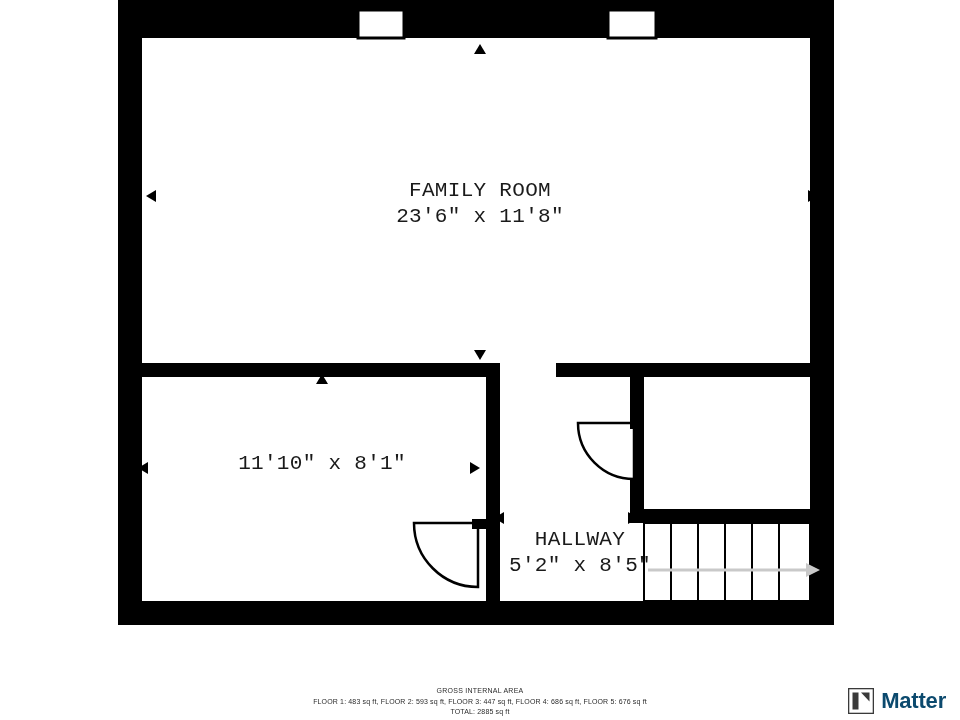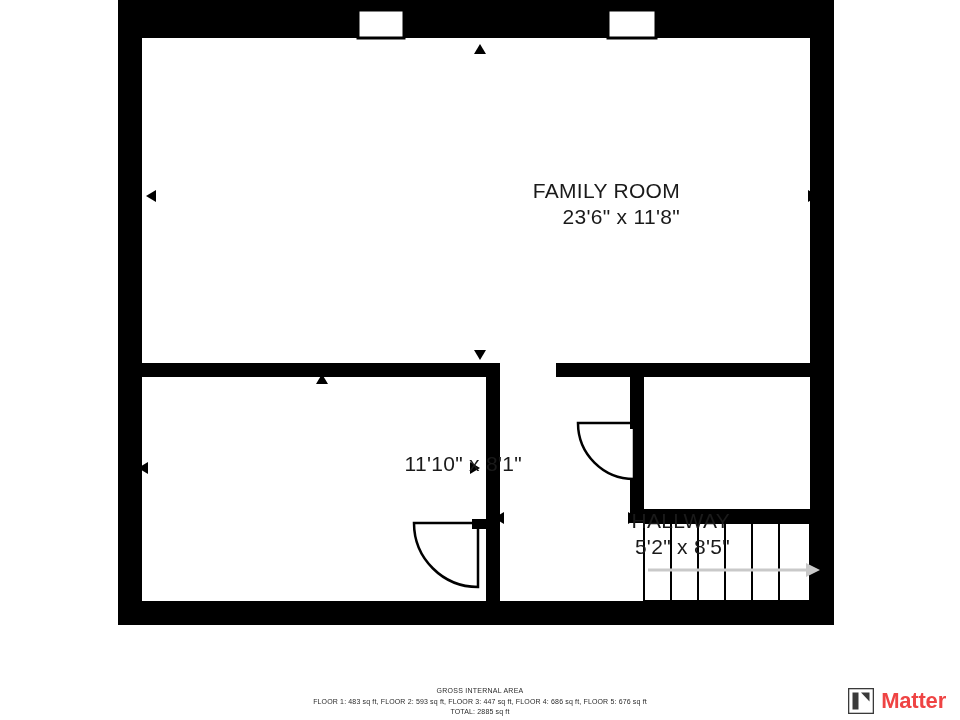--- a/index.html
+++ b/index.html
@@ -19,23 +19,23 @@
   #floorplan {
     position: absolute;
     left: 0;
     top: 0;
     width: 960px;
     height: 720px;
   }
 
   .room-label {
     position: absolute;
-    text-align: right;
+    text-align: center;
     color: #1a1a1a;
-    font-family: Liberation Sans, sans-serif;
+    font-family: Liberation Mono, monospace;
     line-height: 1.22;
     white-space: nowrap;
   }
   .room-label .name {
     display: block;
     font-size: 21px;
     letter-spacing: 0.3px;
   }
   .room-label .dims {
     display: block;
@@ -48,21 +48,21 @@
     top: 178px;
     width: 400px;
   }
   .label-storage {
     left: 122px;
     top: 451px;
     width: 400px;
   }
   .label-hallway {
     left: 430px;
-    top: 508px;
+    top: 527px;
     width: 300px;
   }
 
   .footer {
     position: absolute;
     left: 0;
     top: 686px;
     width: 960px;
     text-align: center;
     color: #2b2b2b;
@@ -99,21 +99,21 @@
     gap: 7px;
   }
   .brand .mark {
     width: 26px;
     height: 26px;
     display: block;
   }
   .brand .wordmark {
     font-size: 22px;
     font-weight: bold;
-    color: #ef4444;
+    color: #0c4a6e;
     letter-spacing: -0.2px;
     font-family: "Liberation Sans", sans-serif;
   }
 </style>
 </head>
 <body>
 
 <svg id="floorplan" viewBox="0 0 960 720" xmlns="http://www.w3.org/2000/svg">
 
   <rect x="118" y="0" width="716" height="625" fill="#ffffff"></rect>

